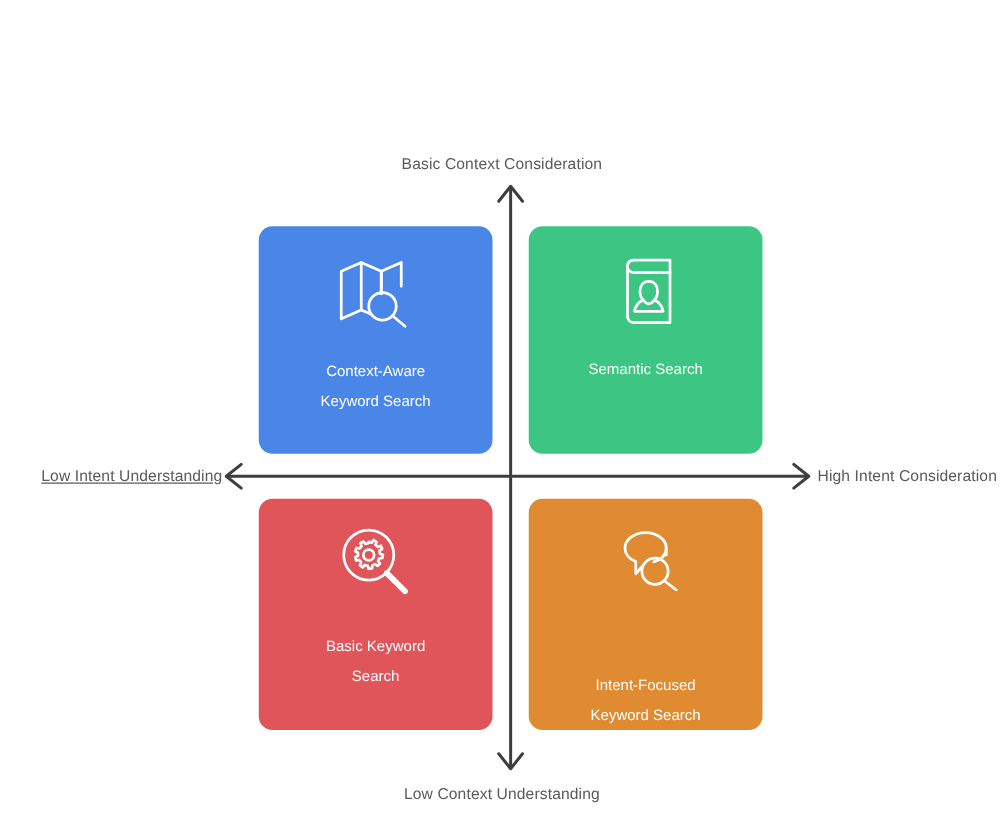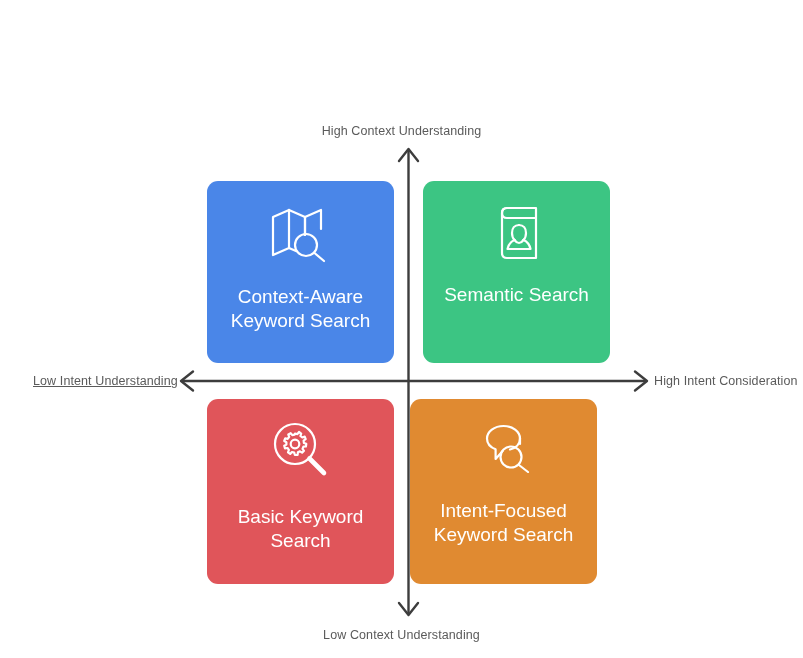--- a/index.html
+++ b/index.html
@@ -69,21 +69,21 @@
     flex-direction: column;
     align-items: center;
     box-sizing: border-box;
   }
   .quad-icon {
     display: block;
     line-height: 0;
   }
   .quad-title {
     color: #ffffff;
-    font-size: 19px;
+    font-size: 12px;
     line-height: 24px;
     text-align: center;
     font-weight: 400;
     padding: 0 12px;
     white-space: pre-line;
   }
 
   
   #quad-tl {
     left: 207px; top: 181px; width: 187px; height: 182px;
@@ -97,22 +97,23 @@
   }
   #quad-tr .quad-title { margin-top: 22px; }
 
   #quad-bl {
     left: 207px; top: 399px; width: 187px; height: 185px;
     padding-top: 22px;
   }
   #quad-bl .quad-title { margin-top: 26px; }
 
   #quad-br {
-    left: 410px; top: 399px; width: 187px; height: 185px;
+    left: 423px; top: 399px; width: 187px; height: 185px;
     padding-top: 22px;
+    justify-content: space-between;
   }
   #quad-br .quad-title { margin-top: 26px; }
 </style>
 </head>
 <body>
 
 <div id="canvas" style="background: rgb(255, 255, 255);">
 
   <svg class="axis-svg" viewBox="0 0 803 658" xmlns="http://www.w3.org/2000/svg">
 
@@ -122,21 +123,21 @@
 
     <polyline points="399,603 408.5,615 418,603" fill="none" stroke="#3d3d3d" stroke-width="2.4" stroke-linecap="round" stroke-linejoin="round"></polyline>
 
     <line x1="182" y1="381" x2="646" y2="381" stroke="#3d3d3d" stroke-width="2.4"></line>
 
     <polyline points="193,371.5 181,381 193,390.5" fill="none" stroke="#3d3d3d" stroke-width="2.4" stroke-linecap="round" stroke-linejoin="round"></polyline>
 
     <polyline points="635,371.5 647,381 635,390.5" fill="none" stroke="#3d3d3d" stroke-width="2.4" stroke-linecap="round" stroke-linejoin="round"></polyline>
   </svg>
 
-  <div class="axis-label axis-label-top">High Context Understanding</div>
+  <div class="axis-label axis-label-top">Basic Context Consideration</div>
 
   <div class="axis-label axis-label-bottom">Low Context Understanding</div>
 
   <div class="axis-label axis-label-left">Low Intent Understanding</div>
 
   <div class="axis-label axis-label-right">High Intent Consideration</div>
 
   <div class="quad" id="quad-tl" style="background: rgb(74, 134, 232);">
     <span class="quad-icon">
       <svg width="62" height="58" viewBox="0 0 62 58" xmlns="http://www.w3.org/2000/svg" fill="none" stroke="#ffffff" stroke-width="2.2" stroke-linecap="round" stroke-linejoin="round">

